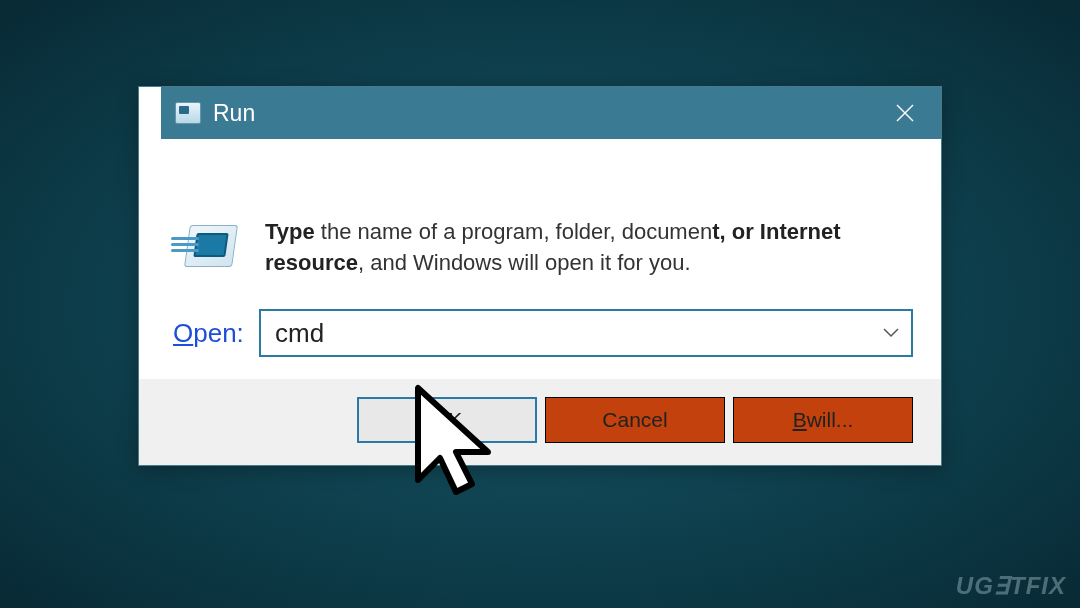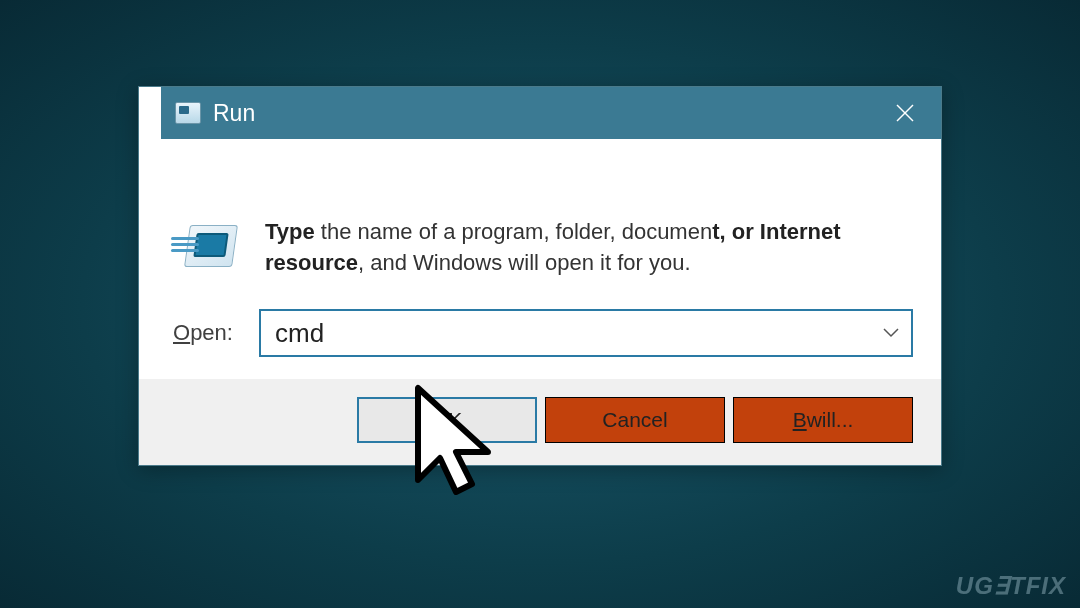--- a/index.html
+++ b/index.html
@@ -116,22 +116,22 @@
     }
     .description .bold { font-weight: 700; color: #222; }
     .input-row {
       display: flex;
       align-items: center;
       gap: 18px;
       margin-bottom: 22px;
       padding-left: 6px;
     }
     .open-label {
-      font-size: 22px;
-      color: #404040;
+      font-size: 26px;
+      color: #1d4ed8;
       width: 68px;
     }
     .open-label .ul { text-decoration: underline; }
     .combo {
       flex: 1;
       height: 48px;
       border: 2px solid #2a7aa5;
       display: flex;
       align-items: center;
       padding: 0 10px 0 14px;

